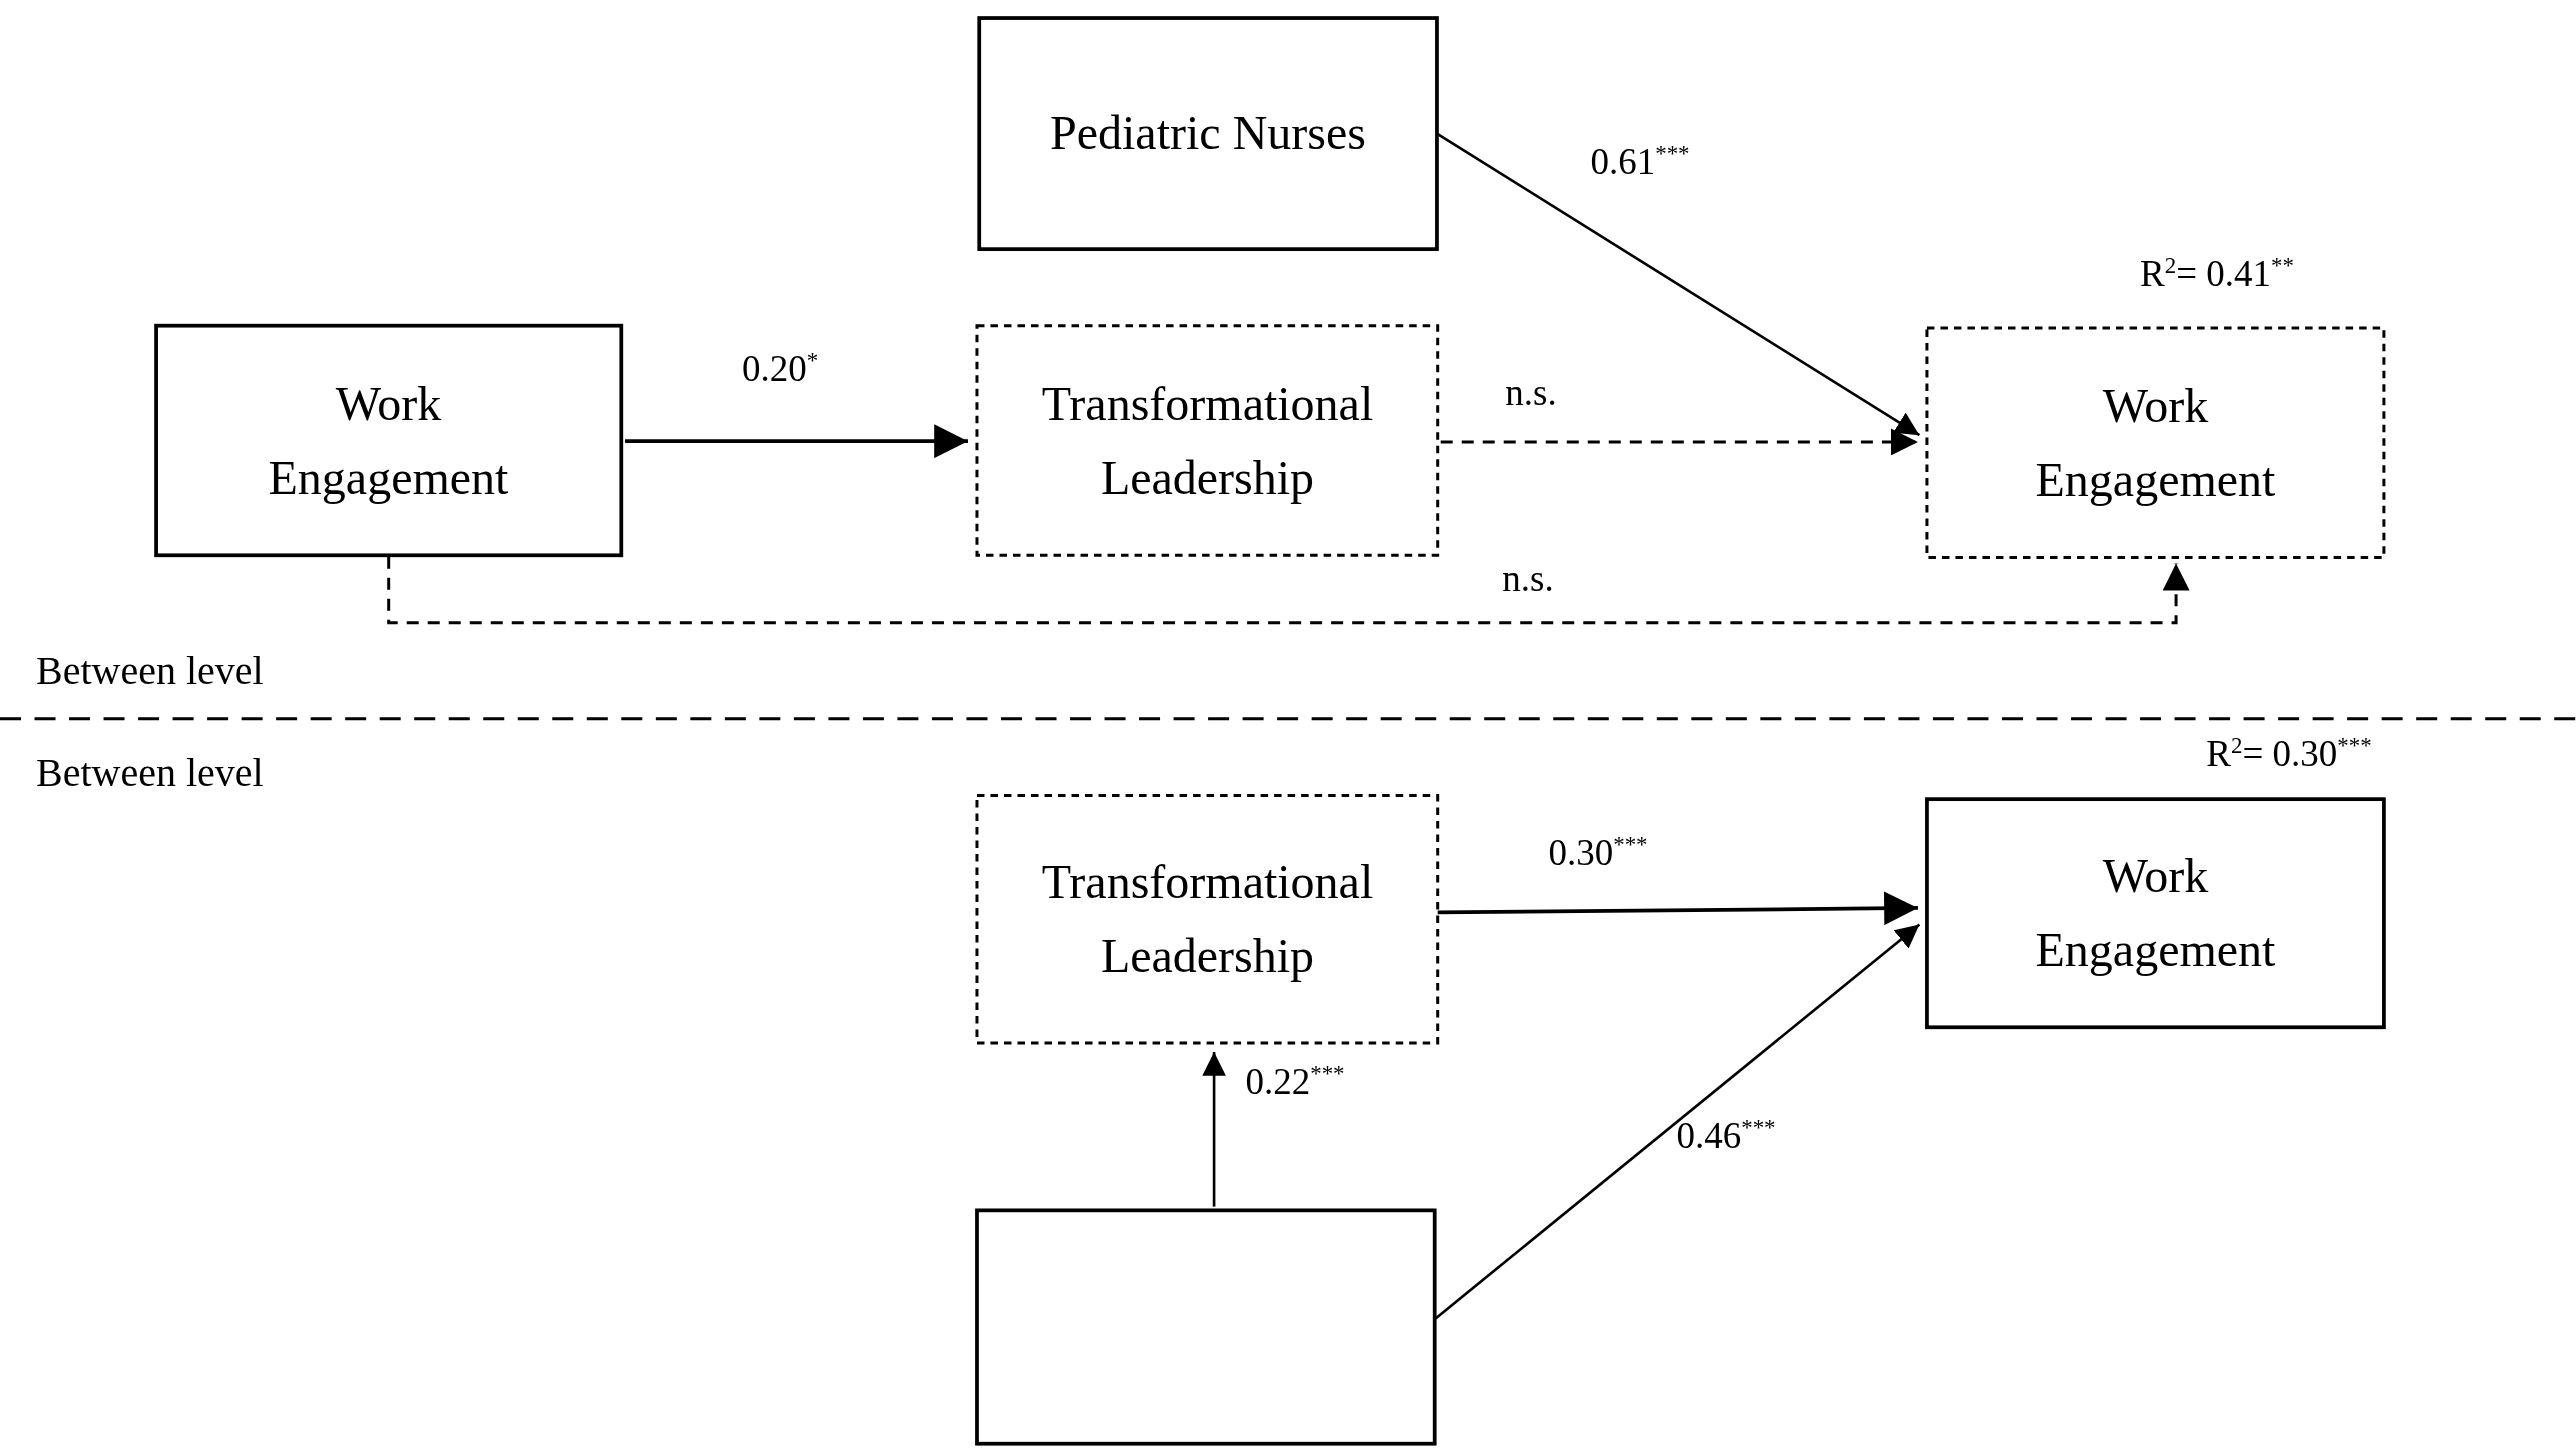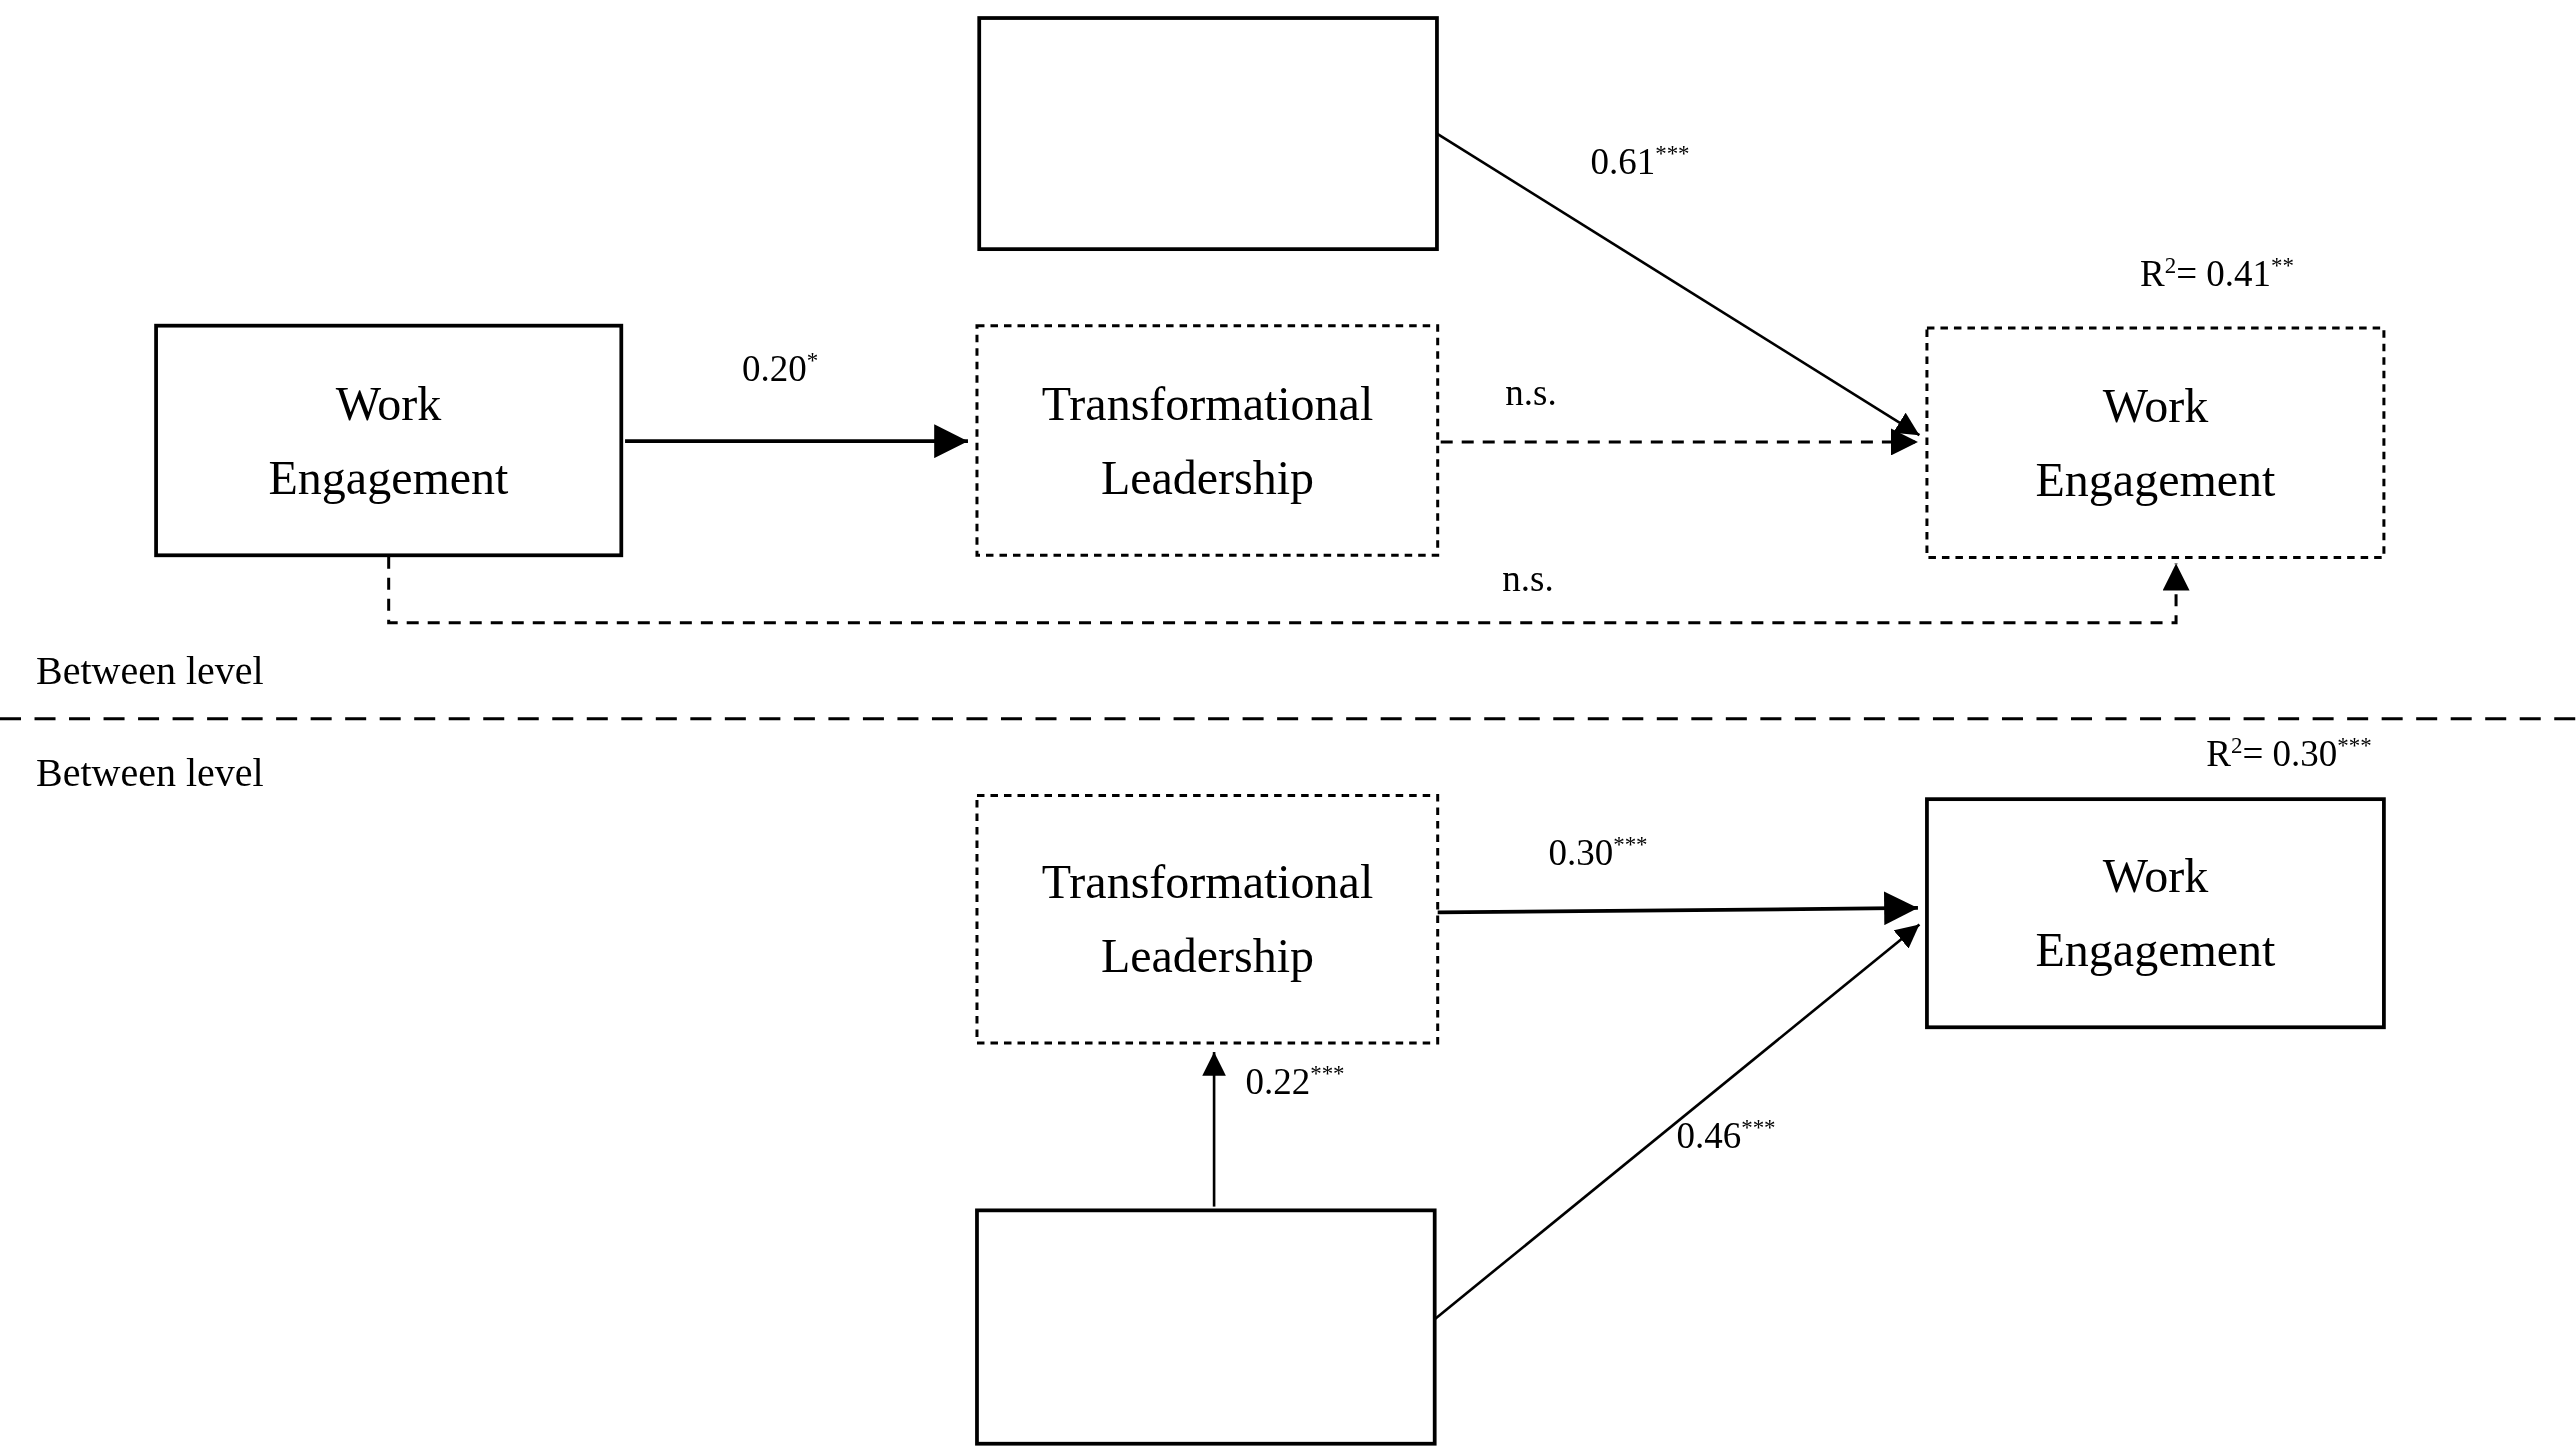--- a/index.html
+++ b/index.html
@@ -71,20 +71,23 @@
     <line x1="1920" y1="589" x2="2556" y2="589" stroke="#000000" stroke-width="4" stroke-dasharray="16 12" marker-end="url(#arrowhead)"></line>
     <path d="M518,742 L518,830 L2900,830 L2900,751" fill="none" stroke="#000000" stroke-width="4" stroke-dasharray="16 12" marker-end="url(#arrowhead)"></path>
 
     <line x1="0" y1="958" x2="3433" y2="958" stroke="#000000" stroke-width="4" stroke-dasharray="28 18"></line>
 
     <line x1="1916" y1="1216" x2="2556" y2="1210" stroke="#000000" stroke-width="5" marker-end="url(#arrowhead)"></line>
     <line x1="1912" y1="1758" x2="2558" y2="1232" stroke="#000000" stroke-width="3.5" marker-end="url(#arrowhead)"></line>
     <line x1="1618" y1="1608" x2="1618" y2="1402" stroke="#000000" stroke-width="3.5" marker-end="url(#arrowhead)"></line>
   </svg>
 
+  <div class="box-text" style="left:979px; top:18px; width:458px; height:231px;">
+    <span>Pediatric Nurses</span>
+  </div>
 
   <div class="box-text" style="left:156px; top:326px; width:465px; height:230px;">
     <span>Work</span>
     <span>Engagement</span>
   </div>
 
   <div class="box-text" style="left:977px; top:326px; width:461px; height:230px;">
     <span>Transformational</span>
     <span>Leadership</span>
   </div>

